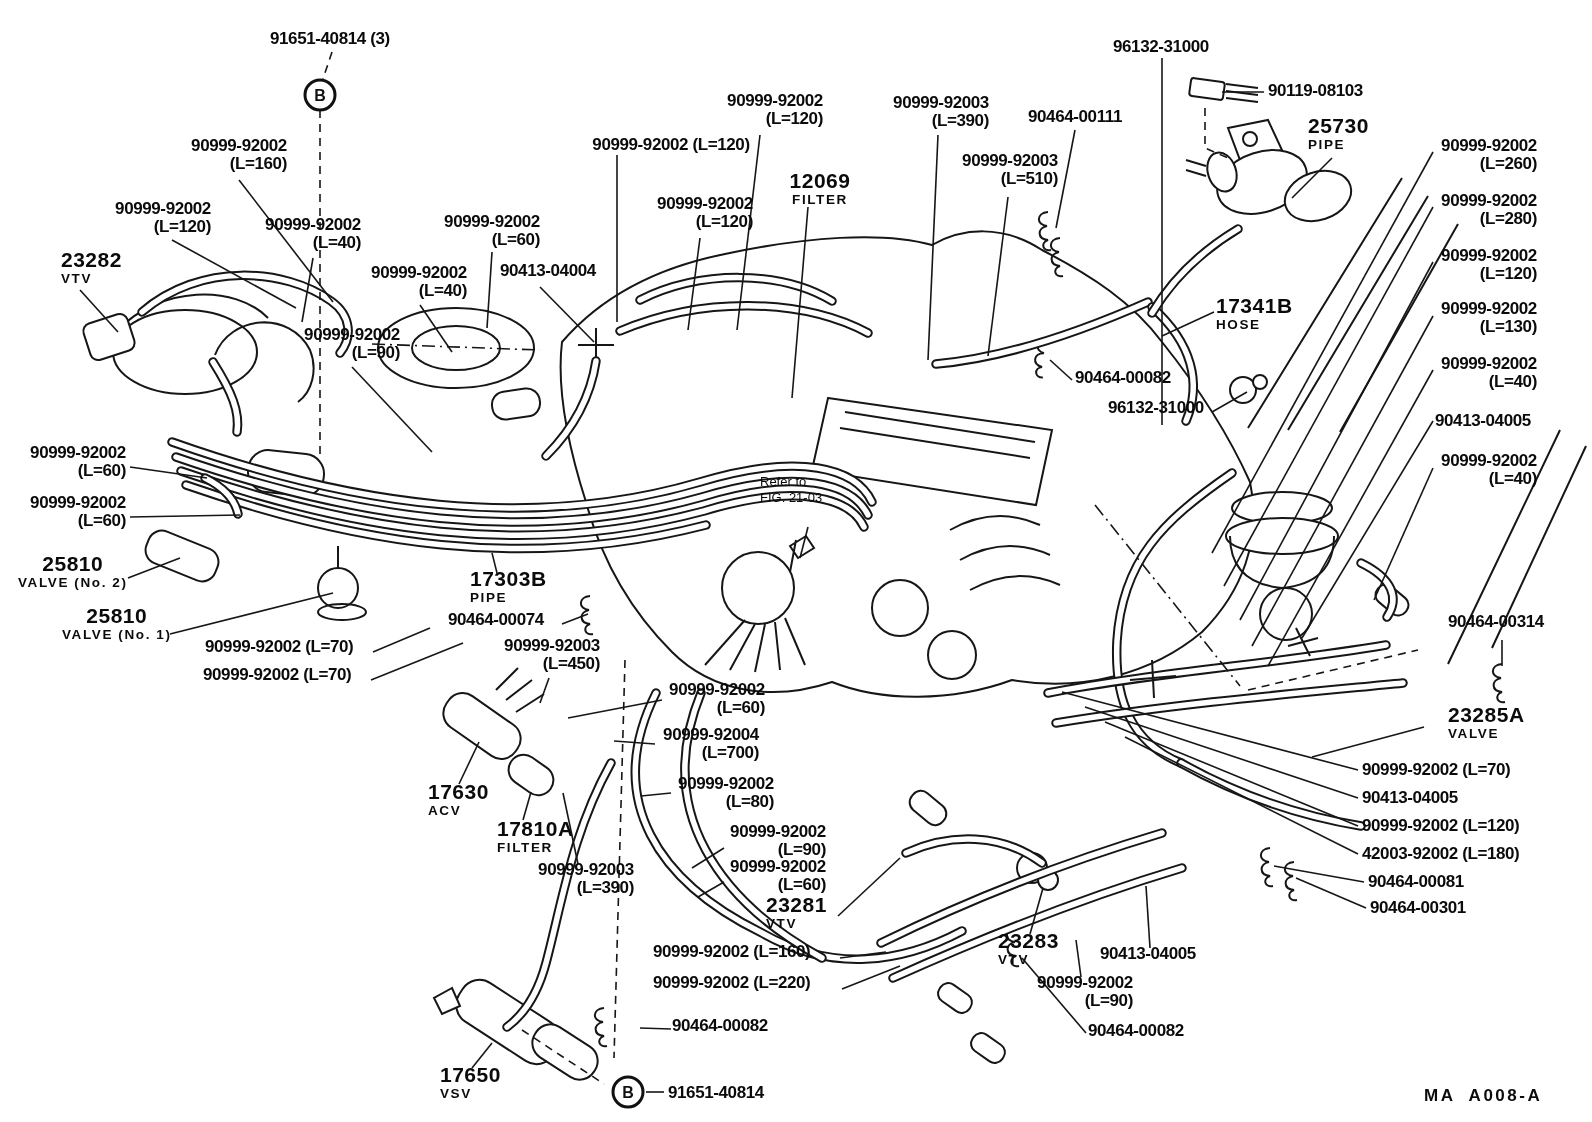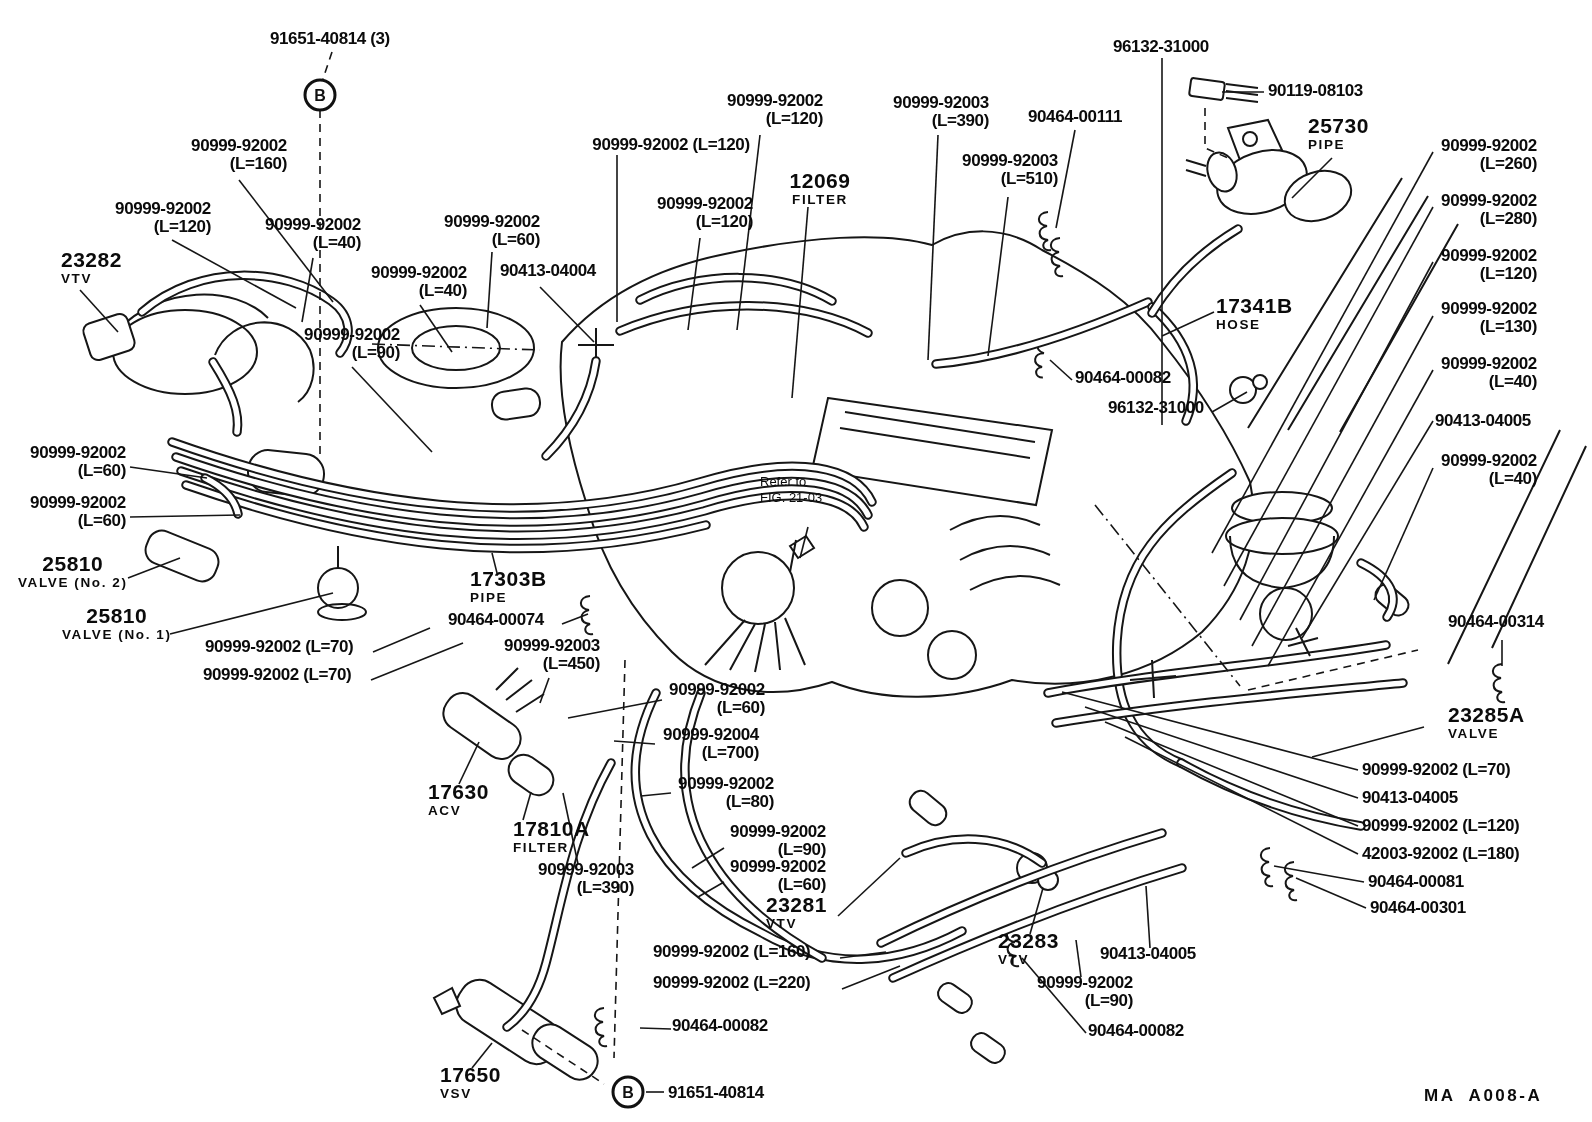--- a/index.html
+++ b/index.html
@@ -403,21 +403,21 @@
         <div class="l1">90464-00074</div>
       </div>
       <div class="lbl sm center" style="left: 552px; top: 637px;">
         <div class="l1">90999-92003</div>
         <div class="l2">(L=450)</div>
       </div>
       <div class="lbl lg left" style="left: 428px; top: 781px;">
         <div class="l1">17630</div>
         <div class="sub">ACV</div>
       </div>
-      <div class="lbl lg left" style="left: 497px; top: 818px; margin-left: 16px;">
+      <div class="lbl lg left" style="left: 497px; top: 818px;">
         <div class="l1">17810A</div>
         <div class="sub">FILTER</div>
       </div>
       <div class="lbl sm center" style="left: 586px; top: 861px;">
         <div class="l1">90999-92003</div>
         <div class="l2">(L=390)</div>
       </div>
       <div class="lbl sm center" style="left: 717px; top: 681px;">
         <div class="l1">90999-92002</div>
         <div class="l2">(L=60)</div>

